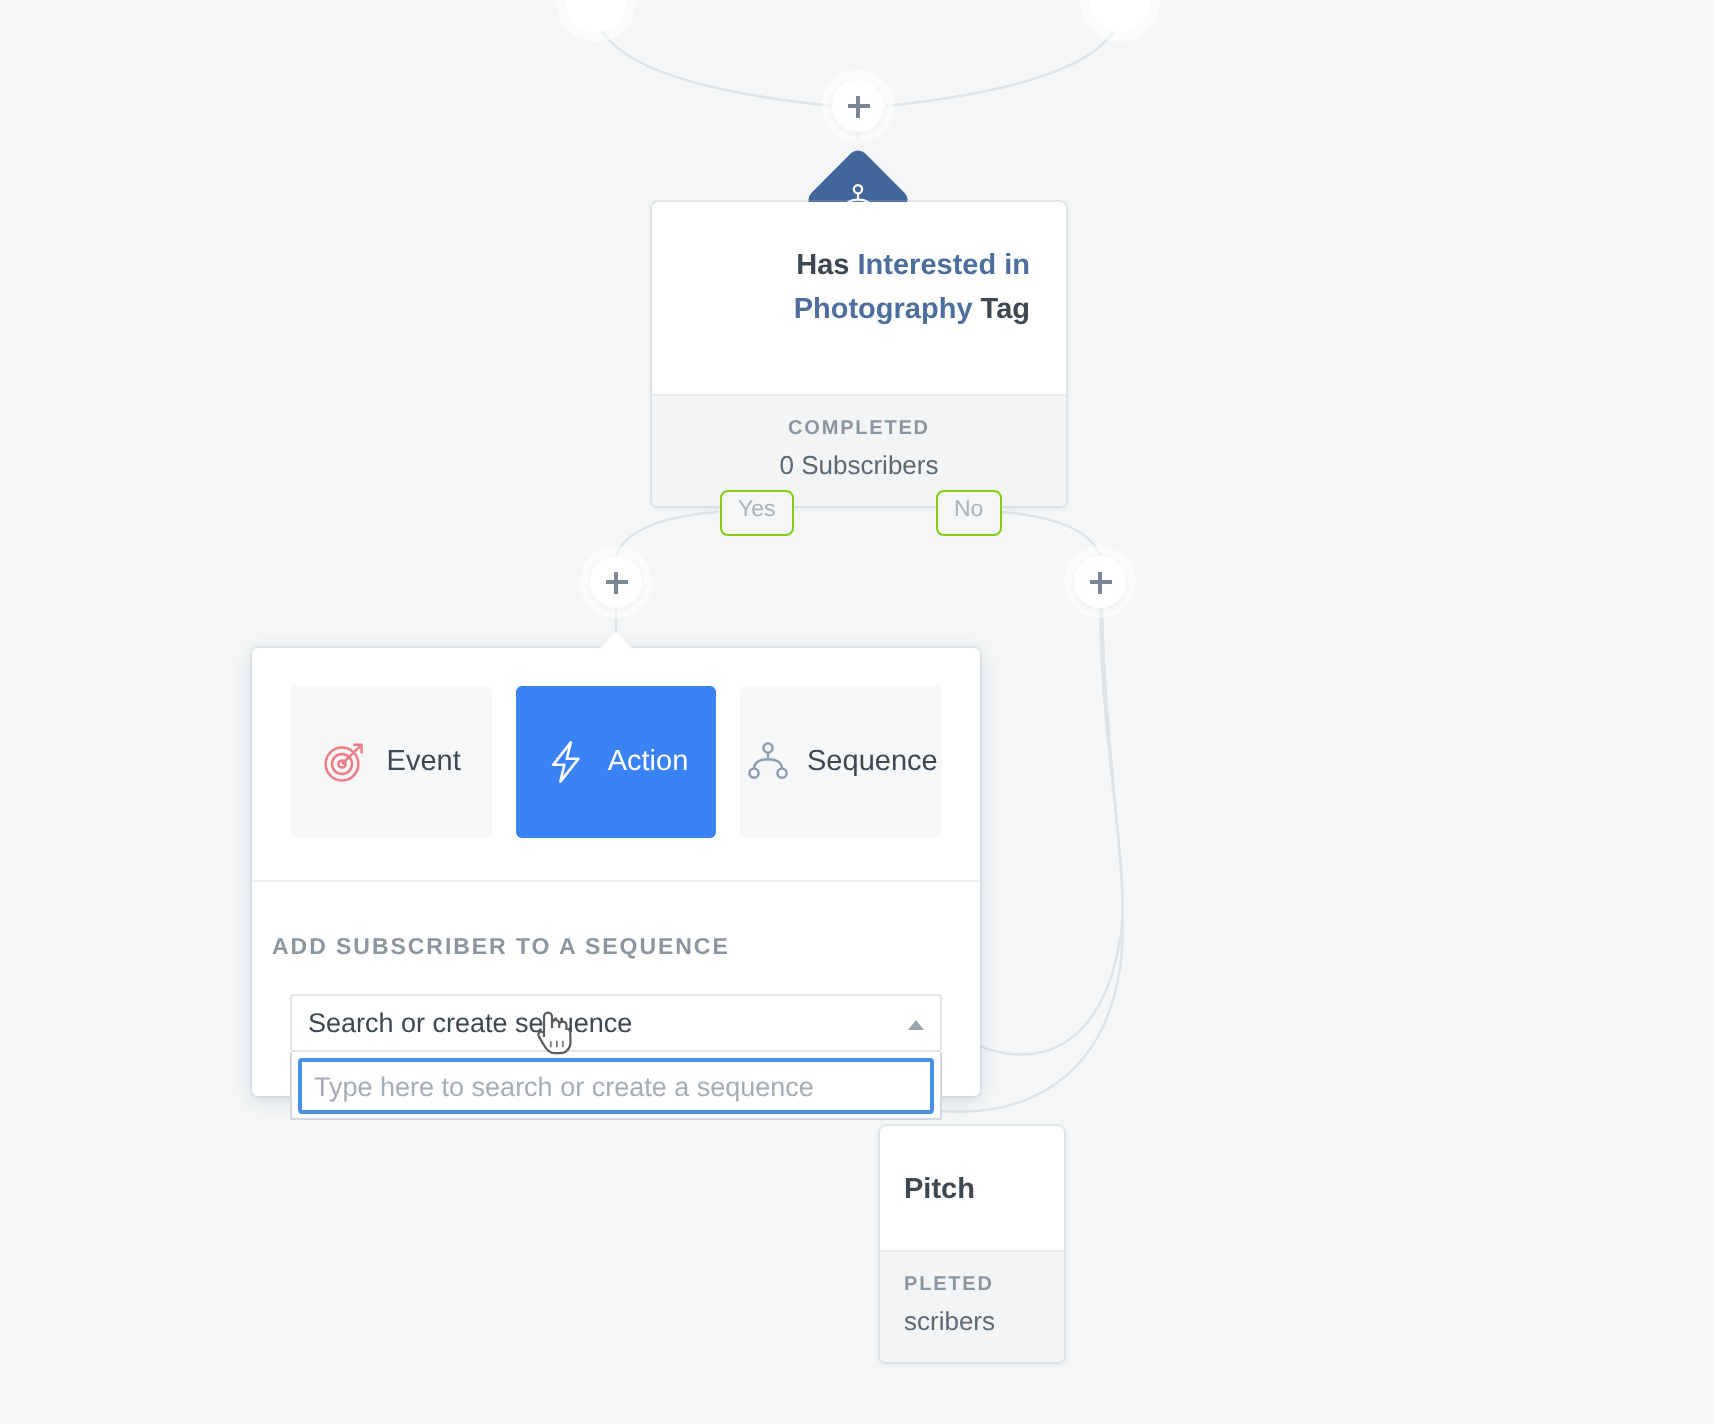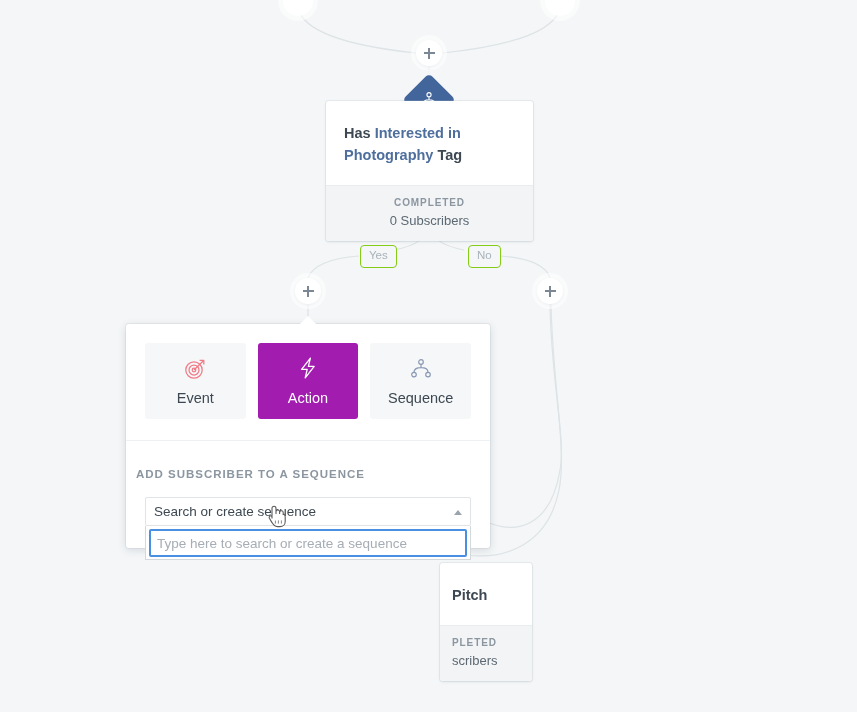--- a/index.html
+++ b/index.html
@@ -69,22 +69,22 @@
 
   
   .flow-card {
     position: absolute;
     background: #ffffff;
     border-radius: 3px;
     box-shadow: 0 1px 3px rgba(70,90,110,.13), 0 0 0 1px rgba(180,195,205,.22);
     overflow: hidden;
   }
   .flow-card .card-title {
-    padding: 22px 18px 18px;
-    text-align: left;
+    padding: 22px 18px 30px;
+    text-align: right;
     font-size: 14.5px;
     line-height: 1.5;
     font-weight: 700;
     color: #3d4852;
   }
   .flow-card .card-title .hl { color: #4e6f9e; }
   .flow-card .card-foot {
     background: #f2f4f6;
     border-top: 1px solid #eaedf0;
     padding: 11px 10px 13px;
@@ -138,28 +138,28 @@
     gap: 12px;
     padding: 19px 19px 21px;
     border-bottom: 1px solid #eef1f3;
   }
   .type-btn {
     flex: 1 1 0;
     height: 76px;
     border-radius: 3px;
     background: #f6f7f8;
     display: flex;
-    flex-direction: column;
+    flex-direction: row;
     align-items: center;
     justify-content: center;
     gap: 9px;
     cursor: pointer;
     color: #3d4852;
   }
-  .type-btn.active { background: #a21caf; color: #ffffff; gap: 10px; }
+  .type-btn.active { background: #3b82f6; color: #ffffff; gap: 10px; }
   .type-btn .tb-label { font-size: 14.5px; }
   .type-btn .tb-icon { height: 24px; display: flex; align-items: center; }
 
   .section-heading {
     padding: 27px 10px 17px;
     text-align: left;
     font-size: 11.5px;
     letter-spacing: .085em;
     font-weight: 700;
     color: #8b96a0;

